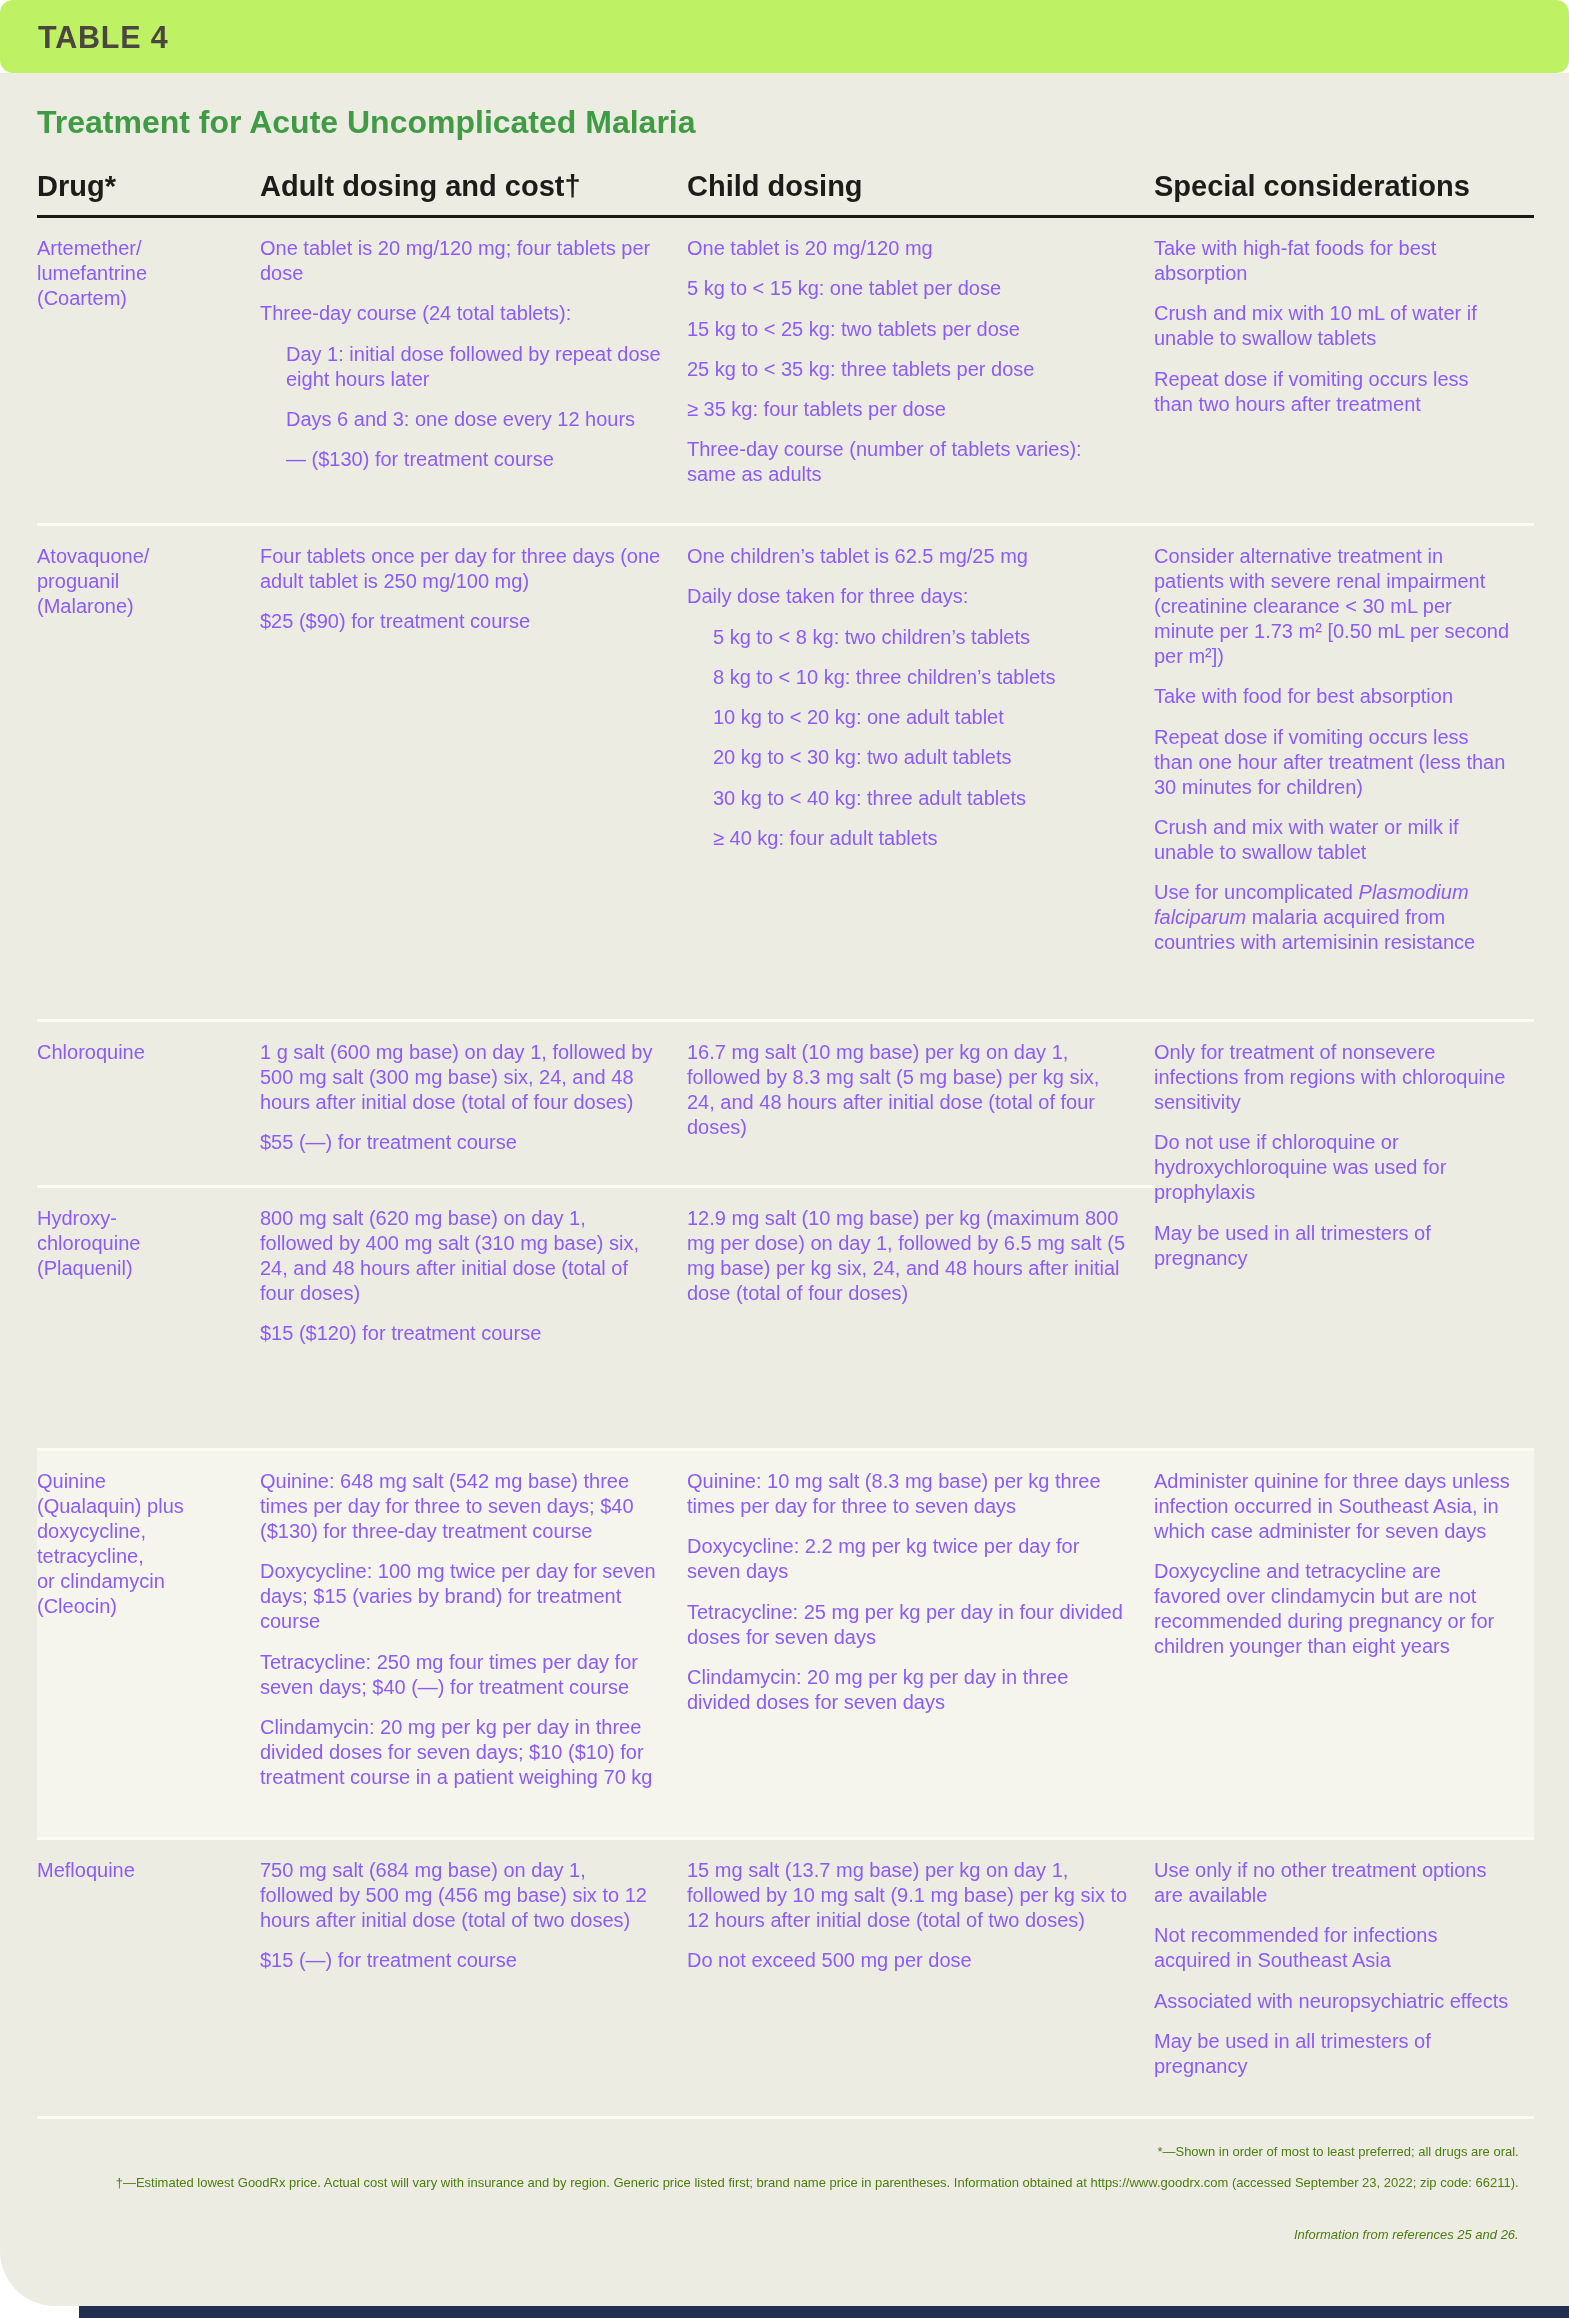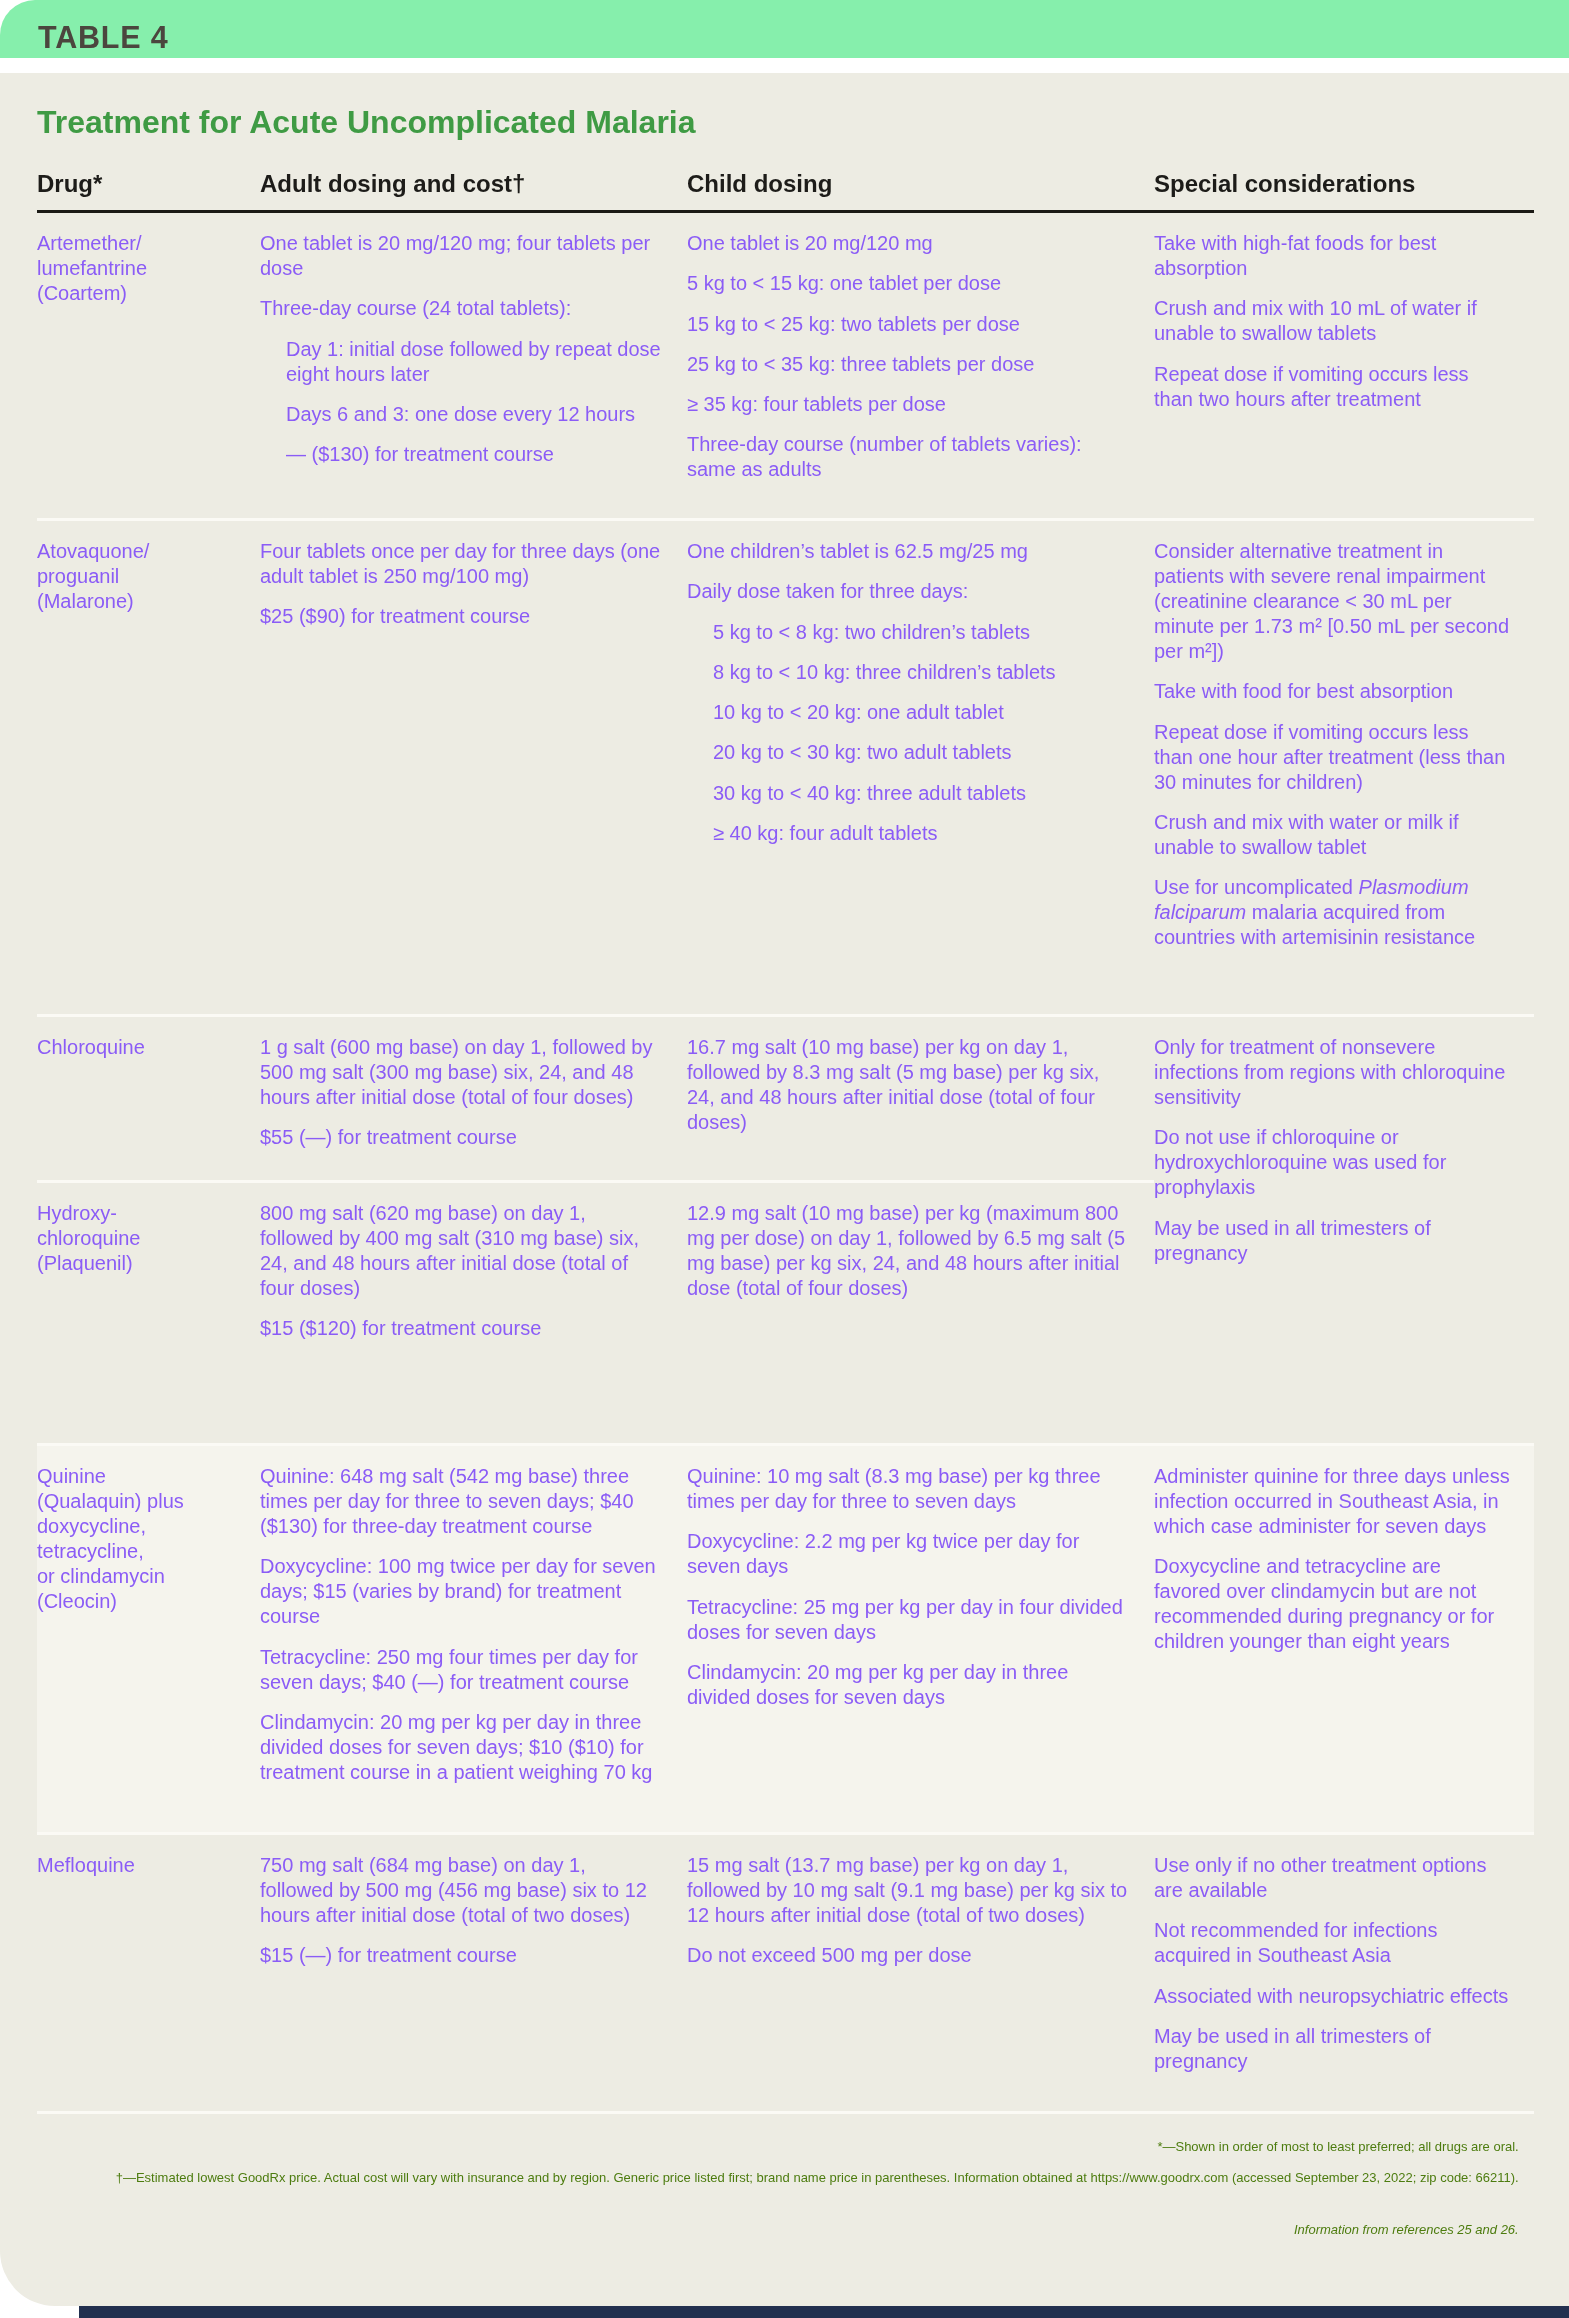--- a/index.html
+++ b/index.html
@@ -6,23 +6,24 @@
     margin: 0; padding: 0;
     width: 1569px; height: 2319px;
     background: #ffffff;
     overflow: hidden;
     font-family: "Liberation Sans", sans-serif;
   }
   .page { position: relative; width: 1569px; height: 2319px; }
 
   
   .band {
-    position: absolute; top: 0; left: 0; right: 0; height: 58px;
-    background: #86efac;
+    position: absolute; top: 0; left: 0; right: 0; height: 73px;
+    background: #bef264;
     border-top-left-radius: 35px;
+    border-radius: 13px;
   }
   .band-label {
     padding: 20px 0 0 38px;
     font-size: 30.5px; font-weight: bold; letter-spacing: 0.8px;
     color: #4b463e;
   }
 
   
   .navy-strip {
     position: absolute; bottom: 0; left: 79px; right: 0; height: 13px;
@@ -43,21 +44,21 @@
     font-size: 32px; font-weight: bold;
     color: #3f9b44;
   }
 
   .colheads {
     display: grid;
     grid-template-columns: 223px 427px 467px auto;
     margin-top: 29px;
     padding-bottom: 12.2px;
     border-bottom: 3.8px solid #1b1a15;
-    font-size: 24px; font-weight: bold; color: #1d1c19;
+    font-size: 29px; font-weight: bold; color: #1d1c19;
   }
   .colheads > div { padding-right: 18.3px; }
 
   .grid {
     display: grid;
     grid-template-columns: 223px 427px 467px auto;
     grid-template-rows: minmax(305px, auto) minmax(496px, auto) minmax(166px, auto)
                         minmax(263px, auto) minmax(389px, auto) minmax(279px, auto);
     font-size: 20px; line-height: 25px; color: #8b5cf6;
     border-bottom: 3.1px solid #fbfaf5;

